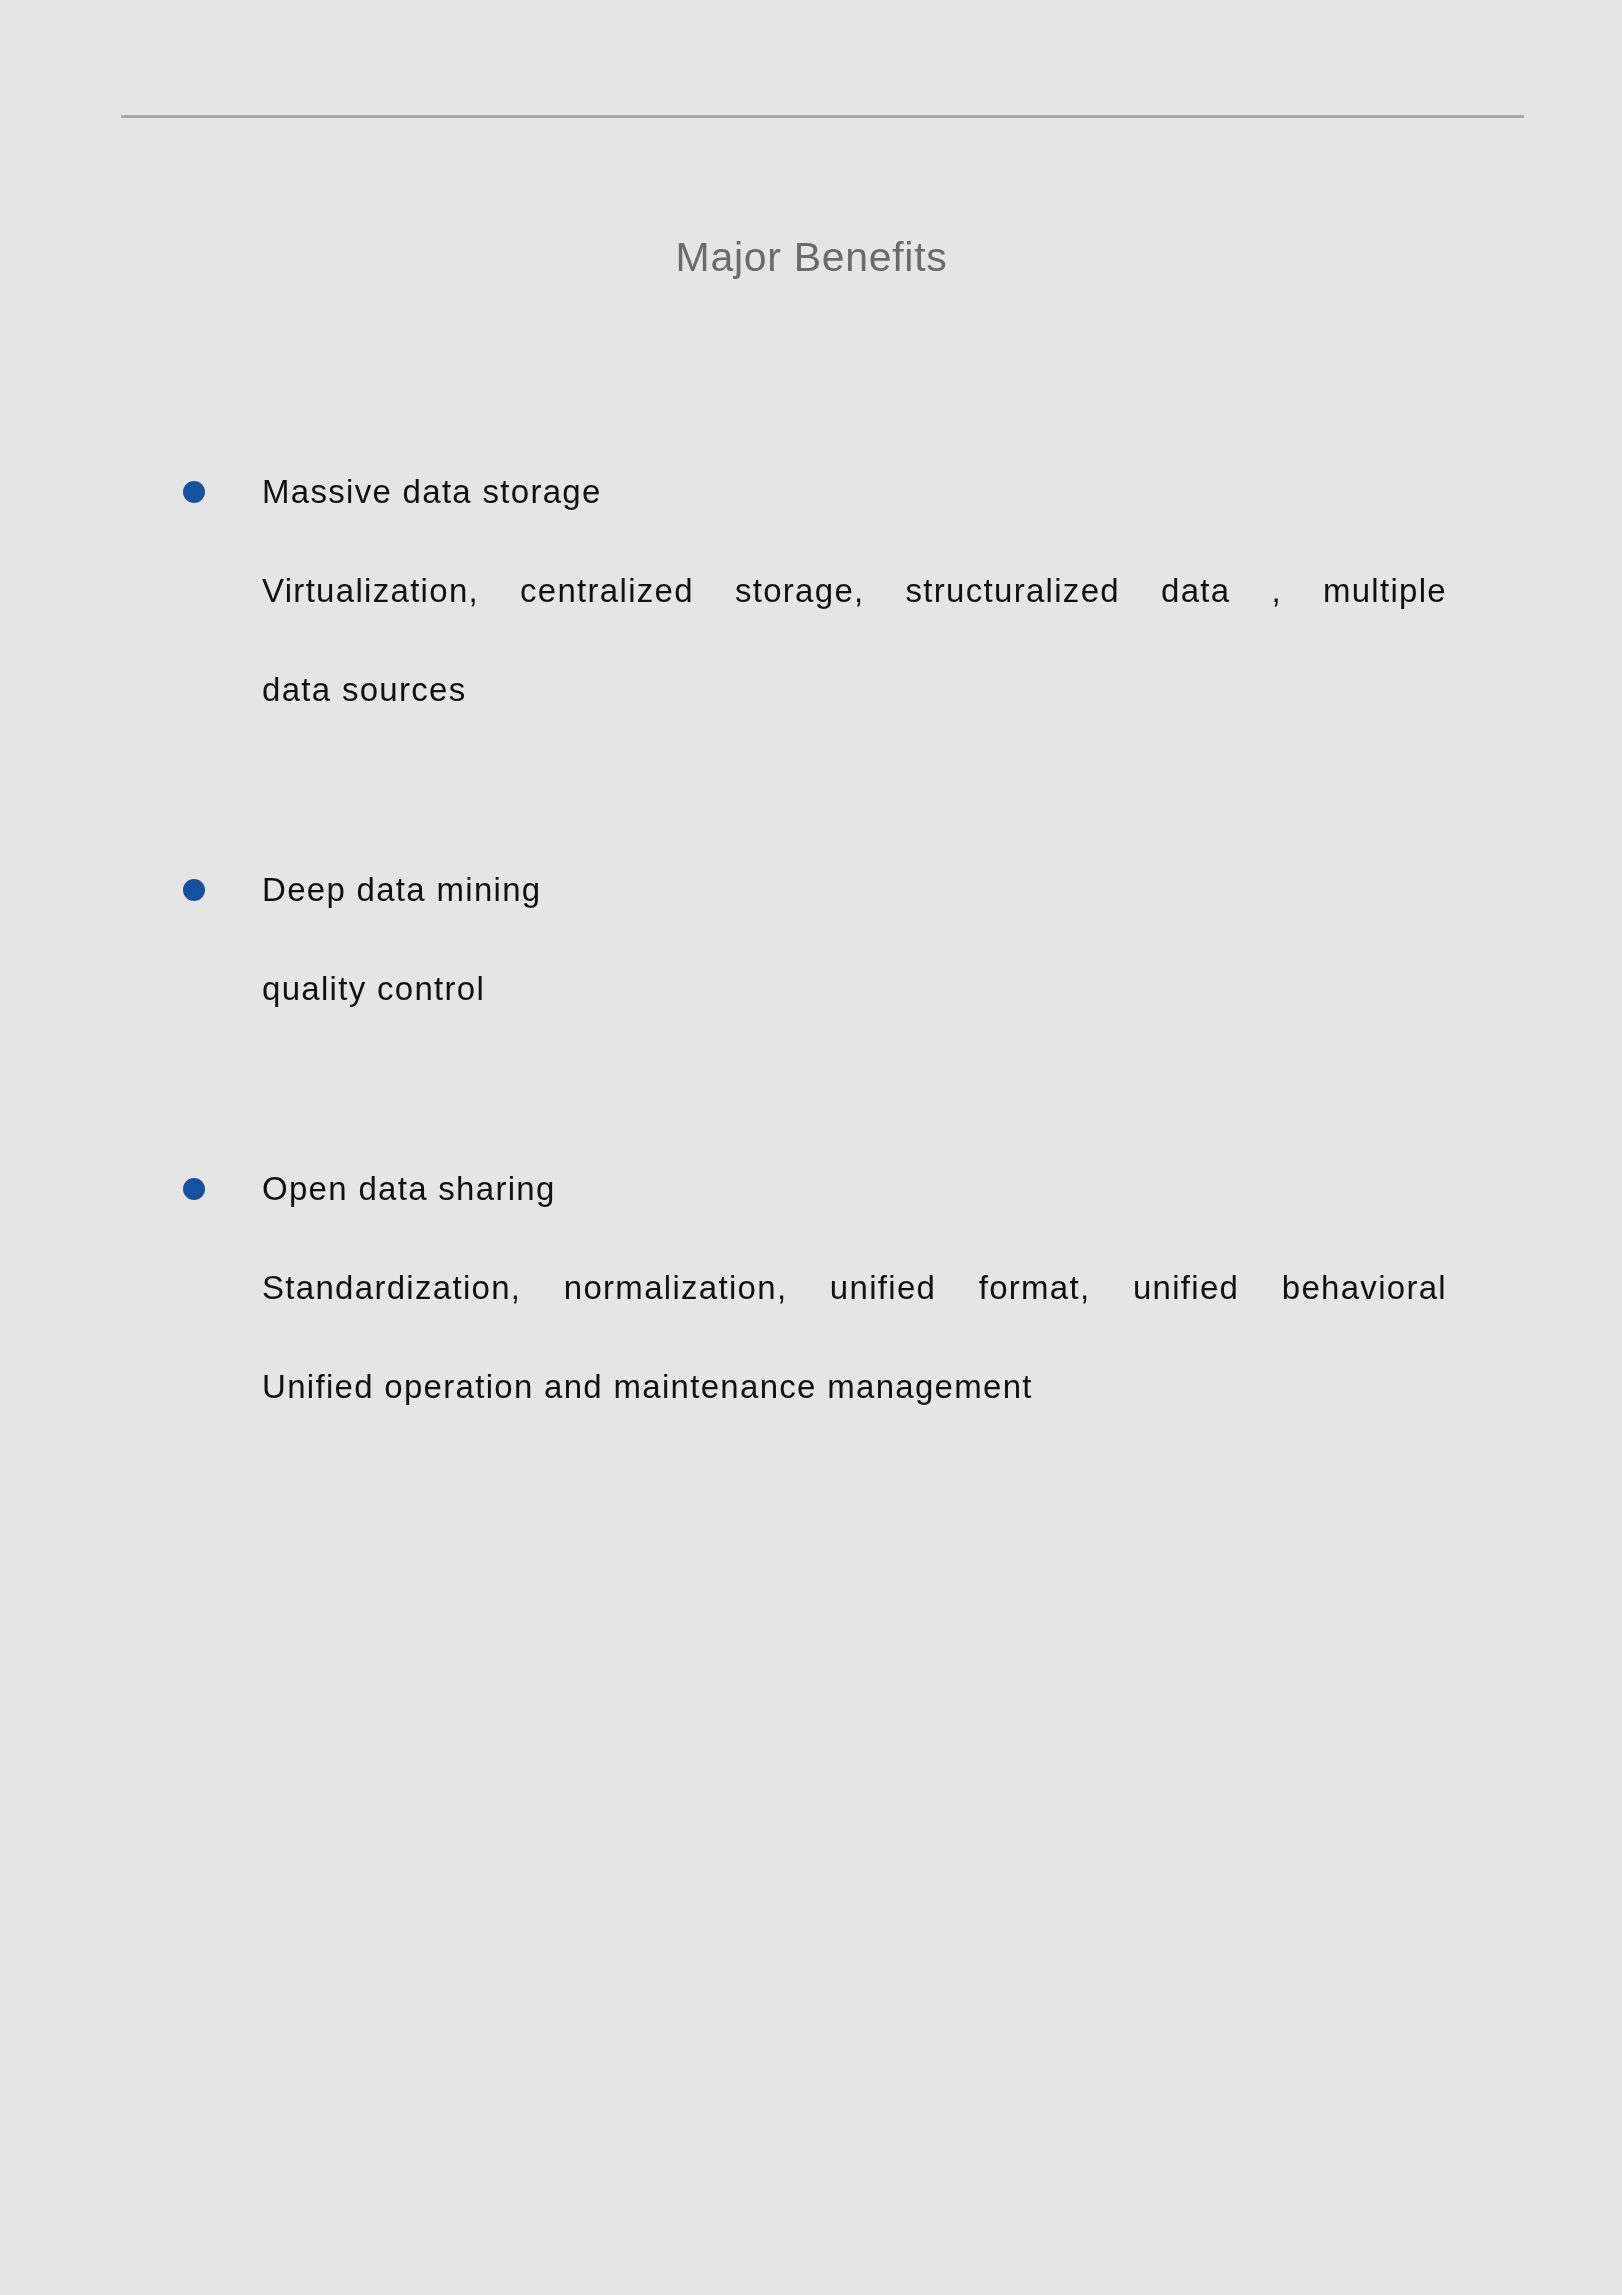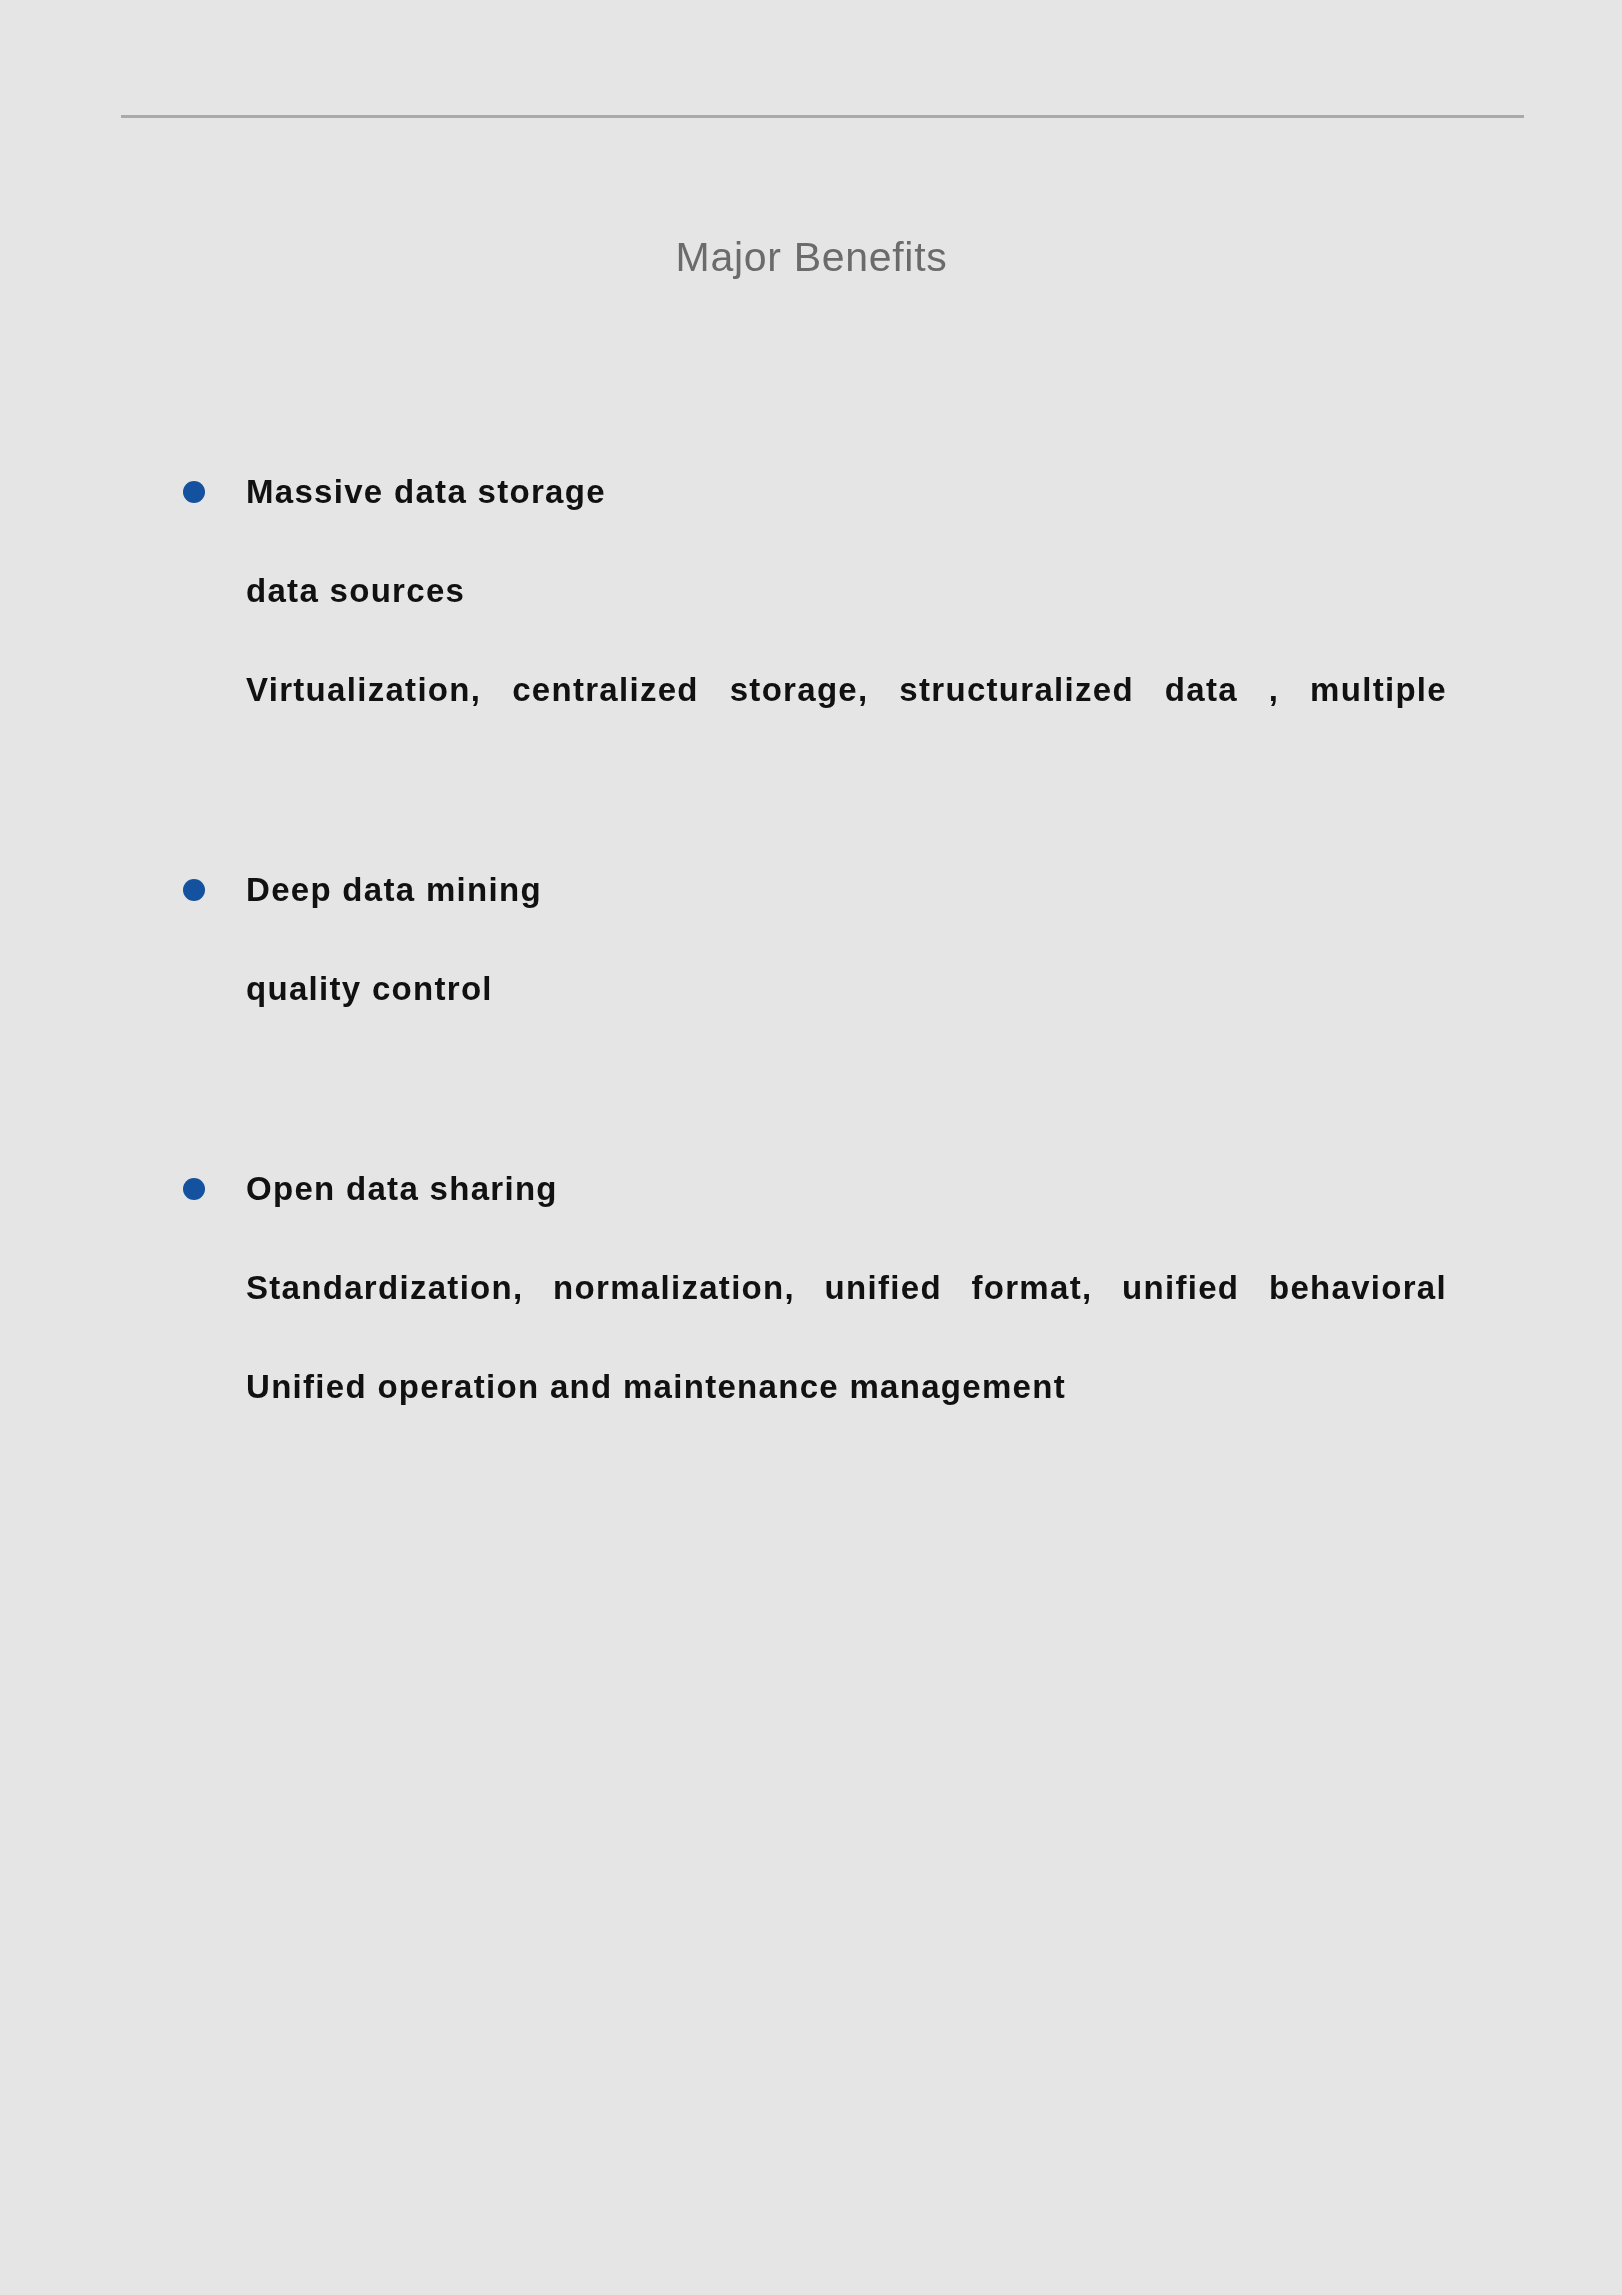--- a/index.html
+++ b/index.html
@@ -53,47 +53,48 @@
     left: 0;
     top: 39px;
     width: 22px;
     height: 22px;
     border-radius: 50%;
     background: var(--bullet, #14519e);
   }
   .heading,
   .line {
     font-size: 33px;
-    font-weight: 700;
+    font-weight: 400;
     letter-spacing: 1.3px;
     line-height: 99px;
     white-space: normal;
     color: #111111;
+    margin-left: 16px;
   }
   .line.justified {
     text-align: justify;
     text-align-last: justify;
   }
 </style>
 </head>
 <body>
 
 <div class="page">
 
   <div class="rule"></div>
 
   <h1 class="title">Major Benefits</h1>
 
   <div class="benefits">
 
     <section class="benefit">
       <span class="bullet"></span>
       <div class="heading">Massive data storage</div>
+      <div class="line justified">Virtualization, centralized storage, structuralized data , multiple</div>
       <div class="line">data sources</div>
-      <div class="line justified">Virtualization, centralized storage, structuralized data , multiple</div>
     </section>
 
     <section class="benefit">
       <span class="bullet"></span>
       <div class="heading">Deep data mining</div>
       <div class="line">quality control</div>
     </section>
 
     <section class="benefit">
       <span class="bullet"></span>

